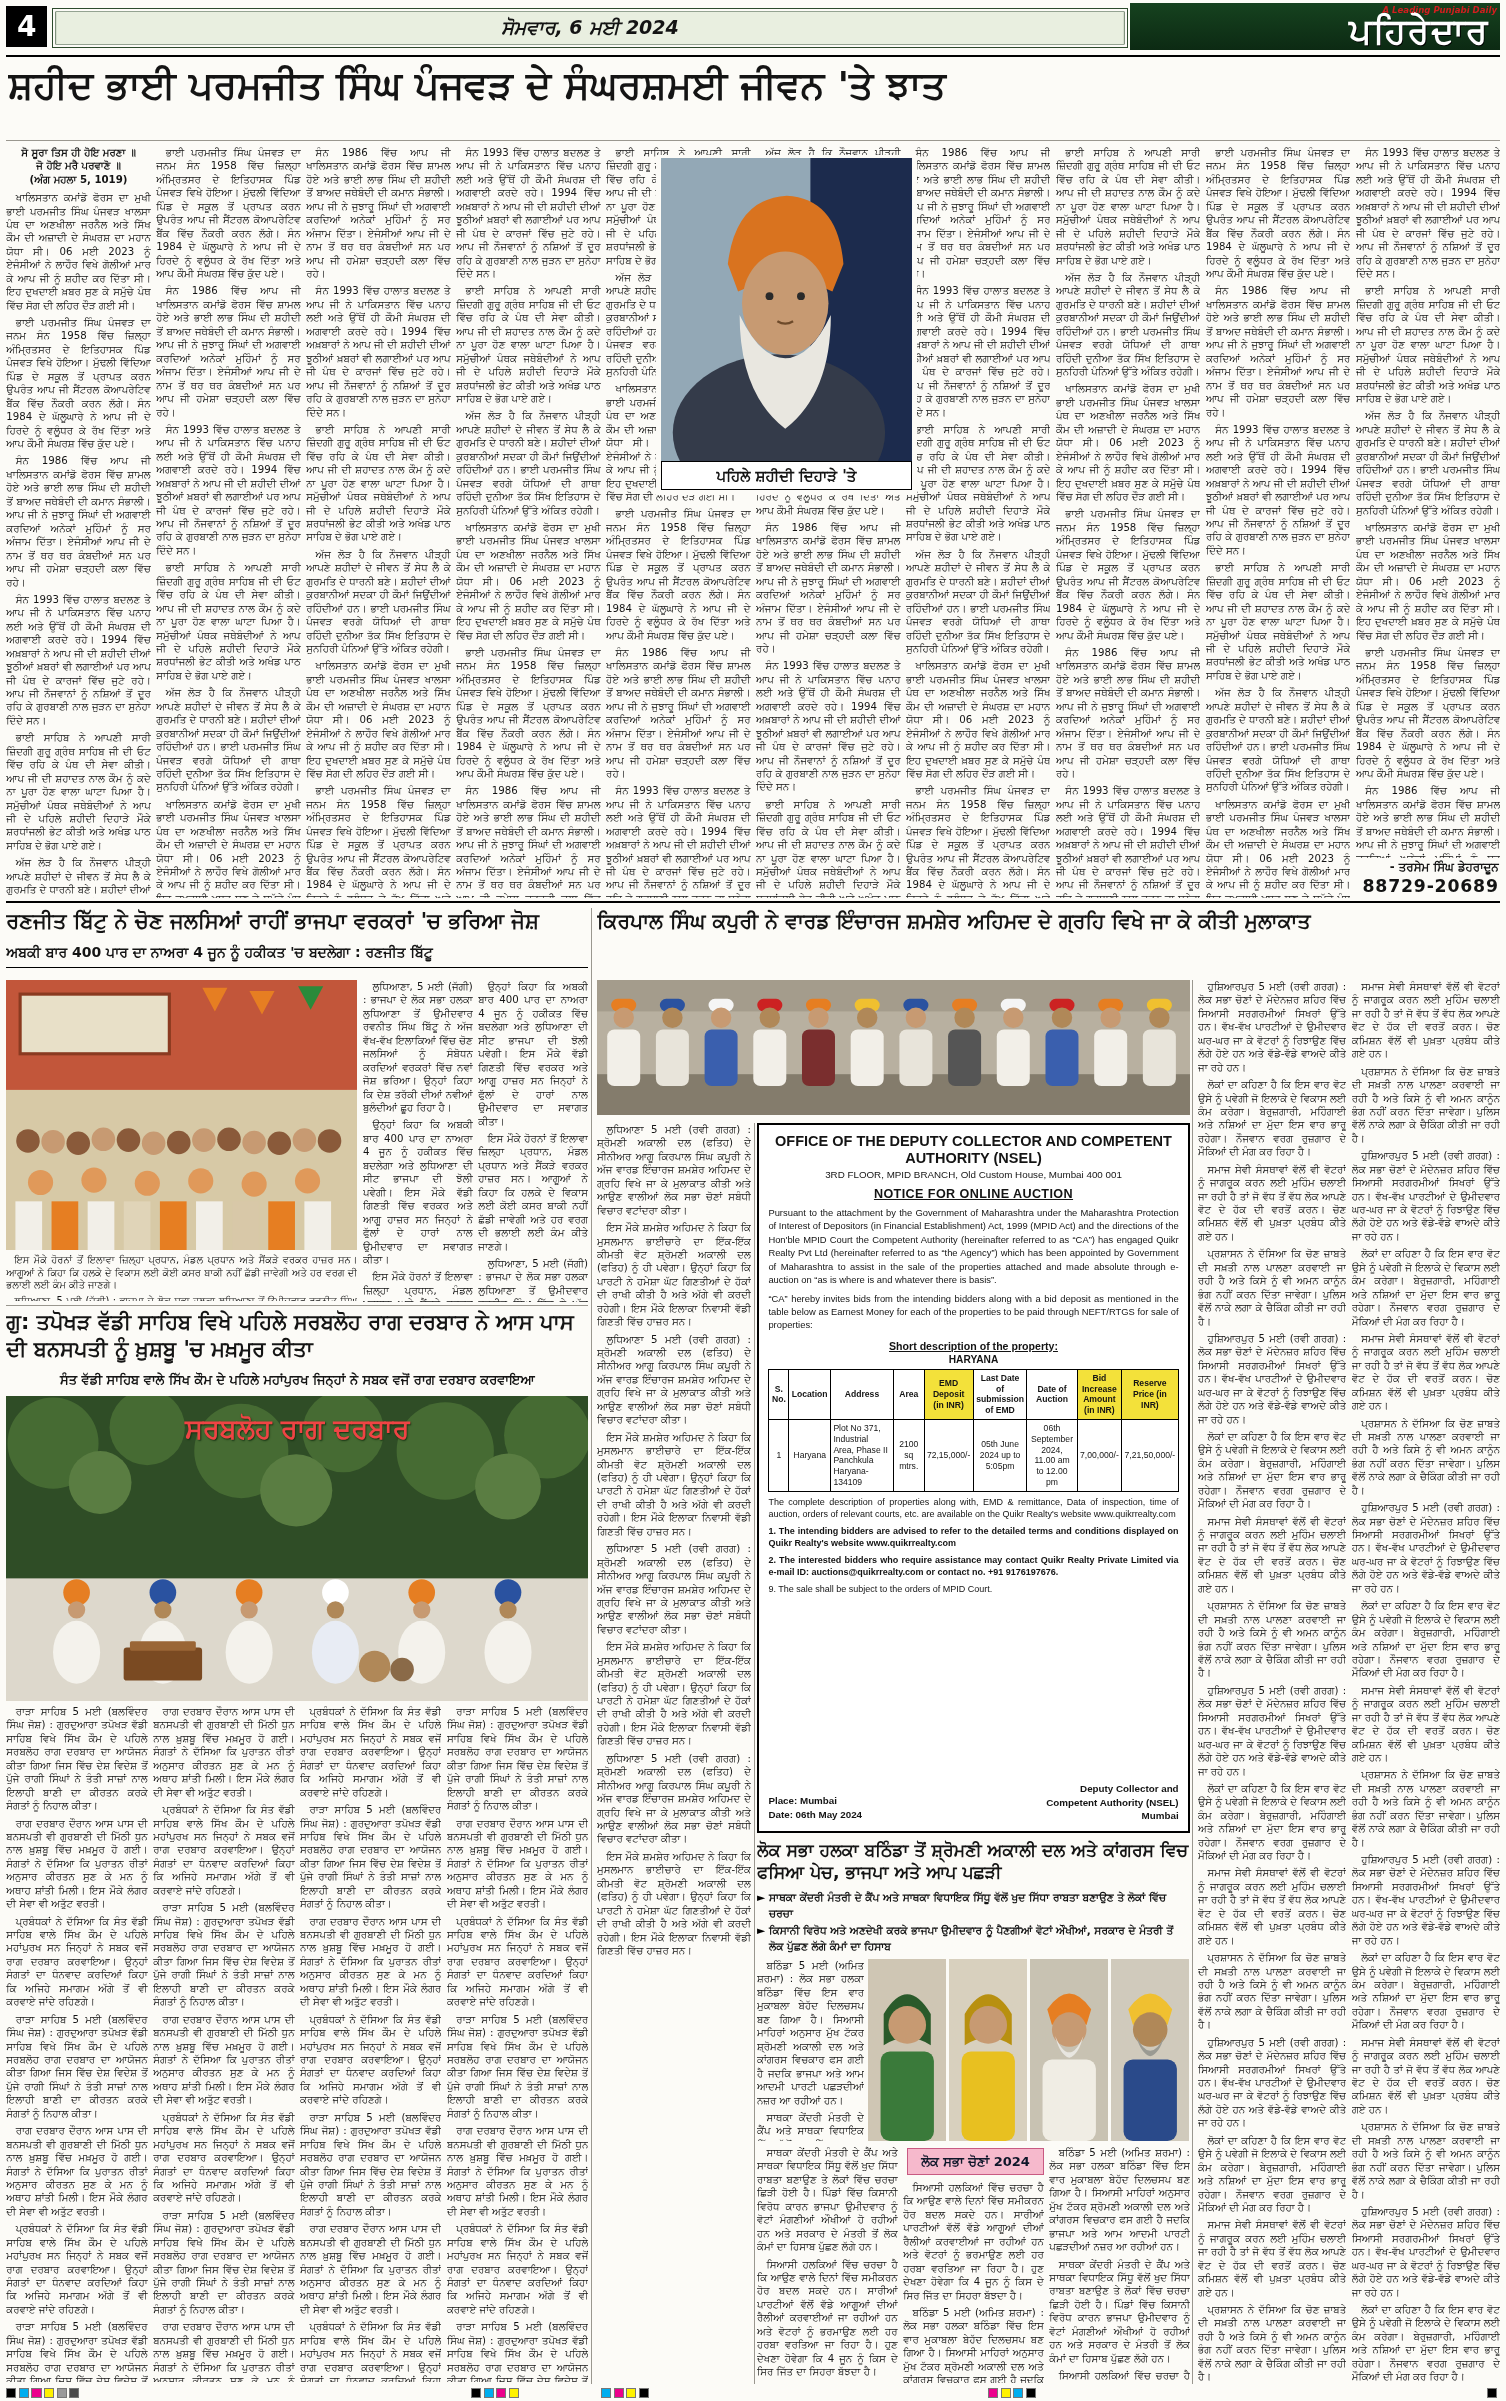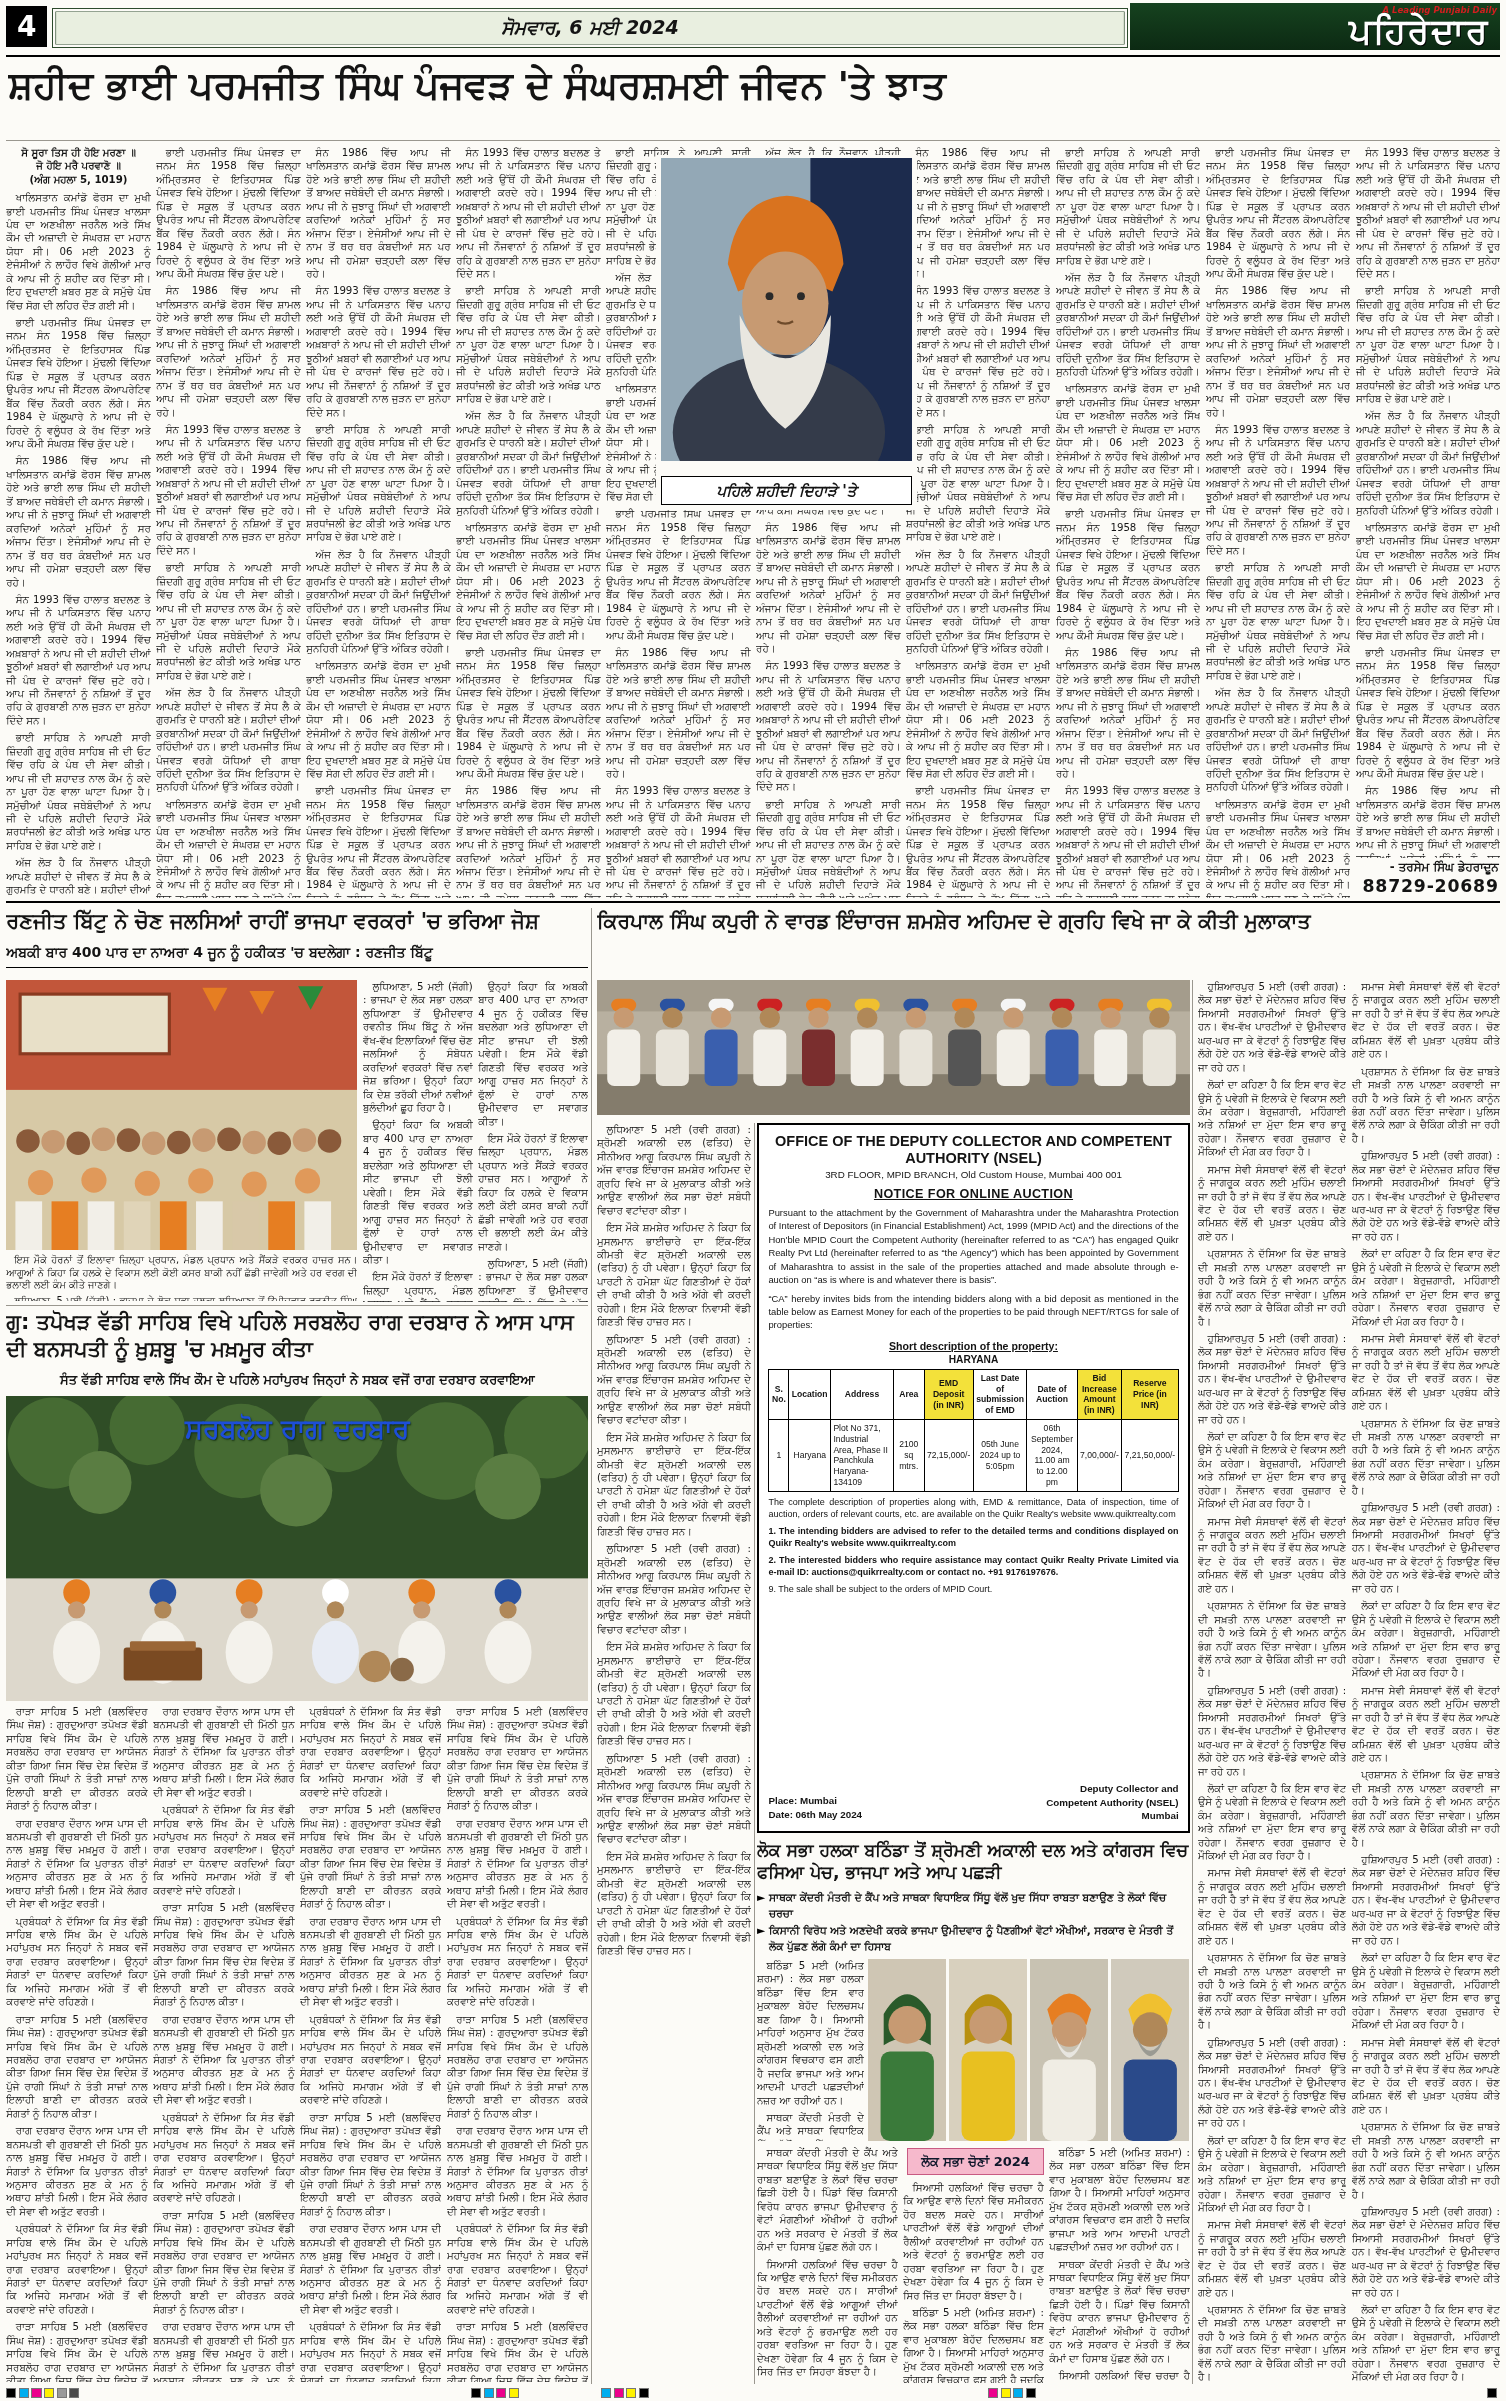--- a/index.html
+++ b/index.html
@@ -30,22 +30,22 @@
   
   .cols{display:flex;gap:5.5px;}
   .col{flex:1;overflow:hidden;text-align:justify;font-size:10.2px;line-height:1.32;}
   .col p{margin:0 0 3.9px;text-indent:9.4px;}
   .verse{text-align:center;font-weight:bold;text-indent:0;margin-bottom:4.7px;}
   .verse div{text-indent:0;}
   .smalltxt{font-size:9.8px;line-height:1.3;text-align:justify;overflow:hidden;}
   .smalltxt p{margin:0 0 3.1px;text-indent:7.9px;}
   
   .photobox{background:#fcfbf7;padding:3.1px 4.7px 4.7px;box-sizing:border-box;}
-  .caption{border:0.8px solid #000;margin-top:15px;padding:4.7px 3.1px;text-align:center;
-           font-size:15px;font-weight:bold;background:#fff;font-style:italic;}
+  .caption{border:0.8px solid #000;margin-top:0;padding:4.7px 3.1px;text-align:center;
+           font-size:15px;font-weight:bold;background:#fff;}
   .phimg{display:block;width:100%;}
   .byline{background:#fcfbf7;text-align:right;padding:1.6px 1.6px 0 4.7px;}
   .byline .name{font-size:11.8px;font-weight:bold;}
   .byline .phone{font-size:17.3px;font-weight:bold;letter-spacing:0.8px;}
   
   .nsel{left:757px;top:1123px;width:433px;height:710px;background:#fff;border:2.4px solid #000;
         box-sizing:border-box;padding:7.9px 9.4px;display:flex;flex-direction:column;
         font-family:"Liberation Sans",sans-serif;}
   .nsel .t1{font-size:14.5px;font-weight:bold;text-align:center;line-height:1.15;}
   .nsel .t2{font-size:9.8px;text-align:center;margin-top:2.4px;}
@@ -70,21 +70,21 @@
   .bathead{left:757px;top:1839px;width:433px;height:47px;font-size:17.3px;font-weight:bold;line-height:1.3;overflow:hidden;}
   .batbul{left:757px;top:1889px;width:433px;height:68px;overflow:hidden;font-size:10.6px;font-weight:bold;line-height:1.55;}
   .batbul .row{display:flex;gap:3.9px;}
   .batbul .arr{color:#000;flex:0 0 auto;}
   .badge{left:907px;top:2148px;width:135px;height:25px;background:#f6b9cc;border:1.6px solid #c85a82;
          border-radius:0;display:flex;align-items:center;justify-content:center;
          font-size:13px;font-weight:bold;color:#0f172a;}
   .vline{background:#9a978f;width:0.8px;}
   .hline{background:#9a978f;height:0.8px;}
   .overlaytxt{position:absolute;left:0;top:17.3px;width:100%;text-align:center;
-              color:#1d4ed8;font-size:27px;font-weight:bold;text-shadow:0.8px 0.8px 1.6px #143010;}
+              color:#ef4444;font-size:27px;font-weight:bold;text-shadow:0.8px 0.8px 1.6px #143010;}
   
   .marks{display:flex;gap:2.4px;}
   .marks span{width:10.2px;height:10.2px;display:block;border:0.8px solid #777;box-sizing:border-box;}
 </style>
 </head>
 <body>
 
 <div class="page">
 
   <div class="abs pageno">4</div>

